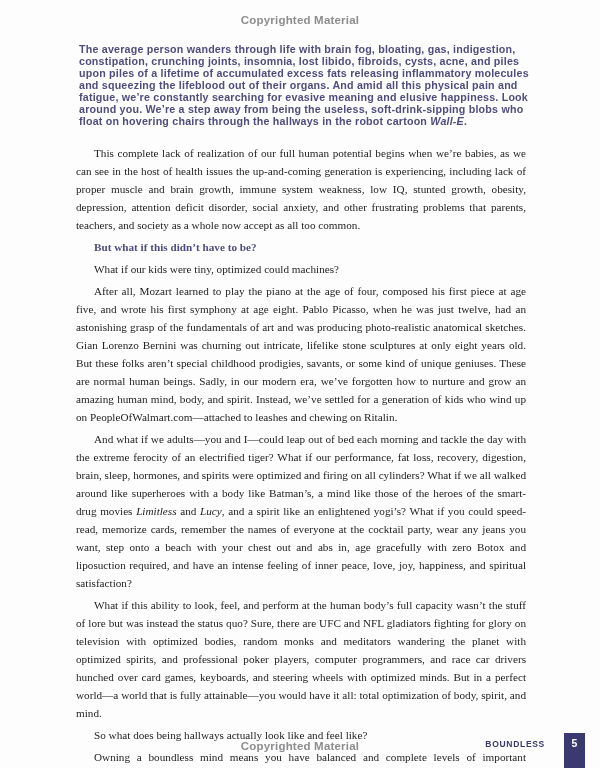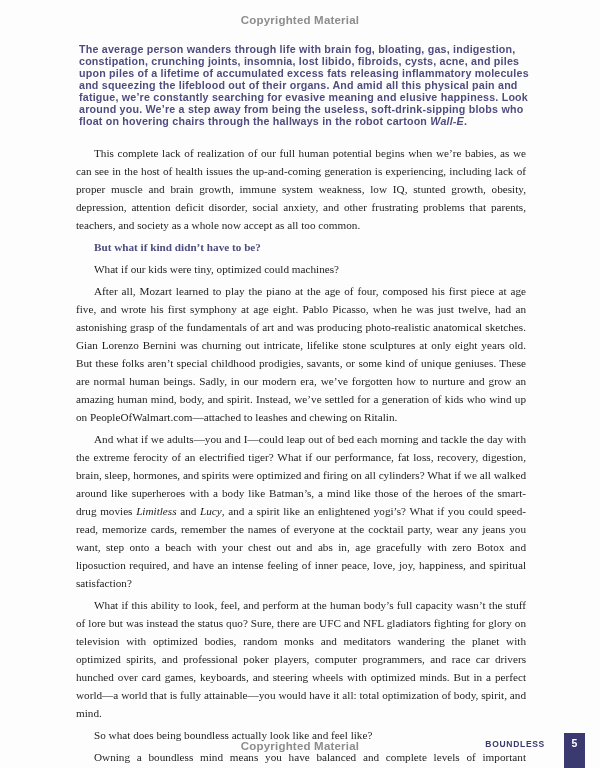--- a/index.html
+++ b/index.html
@@ -89,26 +89,26 @@
 </head>
 <body>
 
 <div class="page">
   <div class="top-notice">Copyrighted Material</div>
 
   <div class="content">
 
   <p class="para intro"><span>The average person wanders through life with brain fog, bloating, gas, indigestion, constipation, crunching joints, insomnia, lost libido, fibroids, cysts, acne, and piles upon piles of a lifetime of accumulated excess fats releasing inflammatory molecules and squeezing the lifeblood out of their organs. And amid all this physical pain and fatigue, we’re constantly searching for evasive meaning and elusive happiness. Look around you. We’re a step away from being the useless, soft-drink-sipping blobs who float on hovering chairs through the hallways in the robot cartoon </span><span class="italic">Wall-E</span><span>.</span></p>
       <p class="para indent"><span>This complete lack of realization of our full human potential begins when we’re babies, as we can see in the host of health issues the up-and-coming generation is experiencing, including lack of proper muscle and brain growth, immune system weakness, low IQ, stunted growth, obesity, depression, attention deficit disorder, social anxiety, and other frustrating problems that parents, teachers, and society as a whole now accept as all too common.</span></p>
-      <p class="para accent-line indent"><span>But what if kind didn’t have to be?</span></p>
+      <p class="para accent-line indent"><span>But what if this didn’t have to be?</span></p>
       <p class="para indent"><span>What if our kids were tiny, optimized could machines?</span></p>
       <p class="para indent"><span>After all, Mozart learned to play the piano at the age of four, composed his first piece at age five, and wrote his first symphony at age eight. Pablo Picasso, when he was just twelve, had an astonishing grasp of the fundamentals of art and was producing photo-realistic anatomical sketches. Gian Lorenzo Bernini was churning out intricate, lifelike stone sculptures at only eight years old. But these folks aren’t special childhood prodigies, savants, or some kind of unique geniuses. These are normal human beings. Sadly, in our modern era, we’ve forgotten how to nurture and grow an amazing human mind, body, and spirit. Instead, we’ve settled for a generation of kids who wind up on PeopleOfWalmart.com—attached to leashes and chewing on Ritalin.</span></p>
       <p class="para indent"><span>And what if we adults—you and I—could leap out of bed each morning and tackle the day with the extreme ferocity of an electrified tiger? What if our performance, fat loss, recovery, digestion, brain, sleep, hormones, and spirits were optimized and firing on all cylinders? What if we all walked around like superheroes with a body like Batman’s, a mind like those of the heroes of the smart-drug movies </span><span class="italic">Limitless</span><span> and </span><span class="italic">Lucy</span><span>, and a spirit like an enlightened yogi’s? What if you could speed-read, memorize cards, remember the names of everyone at the cocktail party, wear any jeans you want, step onto a beach with your chest out and abs in, age gracefully with zero Botox and liposuction required, and have an intense feeling of inner peace, love, joy, happiness, and spiritual satisfaction?</span></p>
       <p class="para indent"><span>What if this ability to look, feel, and perform at the human body’s full capacity wasn’t the stuff of lore but was instead the status quo? Sure, there are UFC and NFL gladiators fighting for glory on television with optimized bodies, random monks and meditators wandering the planet with optimized spirits, and professional poker players, computer programmers, and race car drivers hunched over card games, keyboards, and steering wheels with optimized minds. But in a perfect world—a world that is fully attainable—you would have it all: total optimization of body, spirit, and mind.</span></p>
-      <p class="para indent"><span>So what does being boundless actually look like and feel like?</span></p>
+      <p class="para indent"><span>So what does being hallways actually look like and feel like?</span></p>
       <p class="para indent"><span>Owning a boundless mind means you have balanced and complete levels of important neurotransmitters so that your nervous system can flawlessly communicate; your brain is free of inflammation and fog; you’ve developed potent stress-banishing and cortisol-decreasing strategies; your IQ is elevated, along with your working memory and executive function; you understand how to effectively use nootropics, smart drugs, and brain-enhancing foods, biohacks, gear, and tools; your sleep is pure, uninterrupted, and efficient; and, ultimately, you feel as though you actually have power and control over your thoughts, feelings, interactions, and communication.</span></p>
     </div>
 
   <div class="footer-notice">Copyrighted Material</div>
 
   <div class="footer-brand">BOUNDLESS</div>
 
   <div class="page-tab">
     <span>5</span>
   </div>

